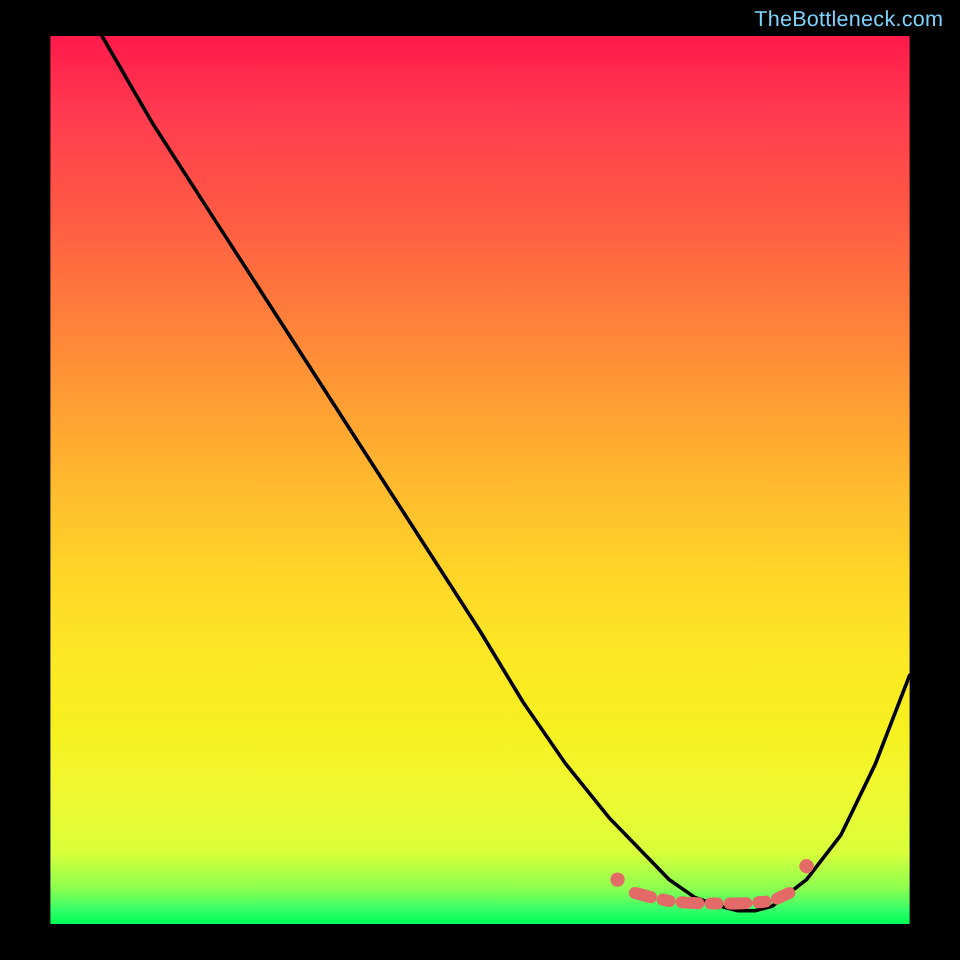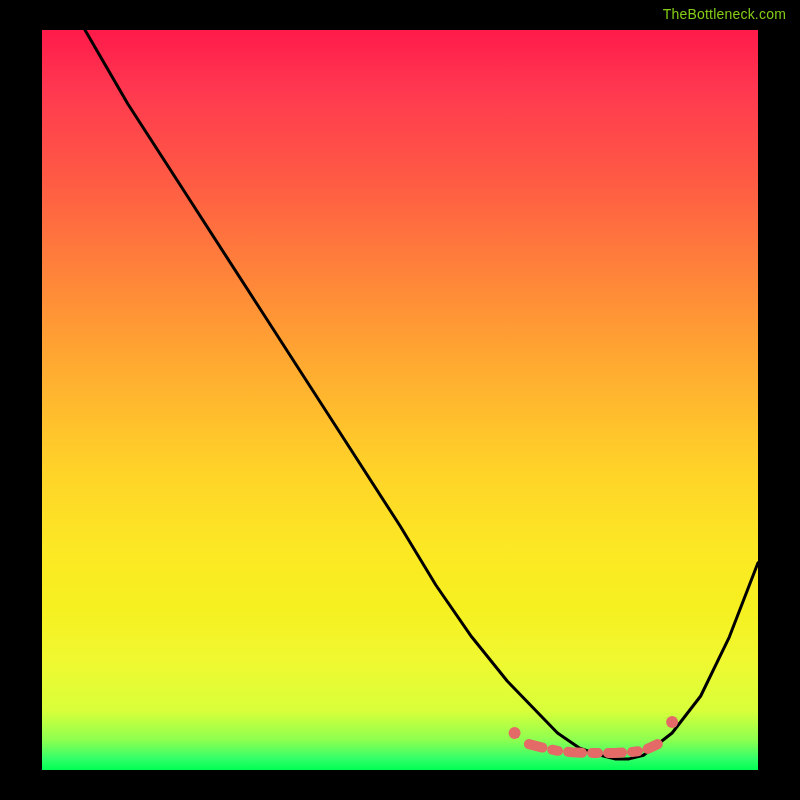--- a/index.html
+++ b/index.html
@@ -8,22 +8,22 @@
     height: 800px;
     background: #000;
     position: relative;
     font-family: Arial, sans-serif;
     overflow: hidden;
   }
   .watermark {
     position: absolute;
     top: 6px;
     right: 14px;
-    color: #84cc16;
-    font-size: 14px;
+    color: #7dd3fc;
+    font-size: 18px;
     font-weight: 500;
     letter-spacing: 0.2px;
     z-index: 20;
   }
   .plot-area {
     position: absolute;
     left: 42px;
     top: 30px;
     width: 716px;
     height: 740px;

